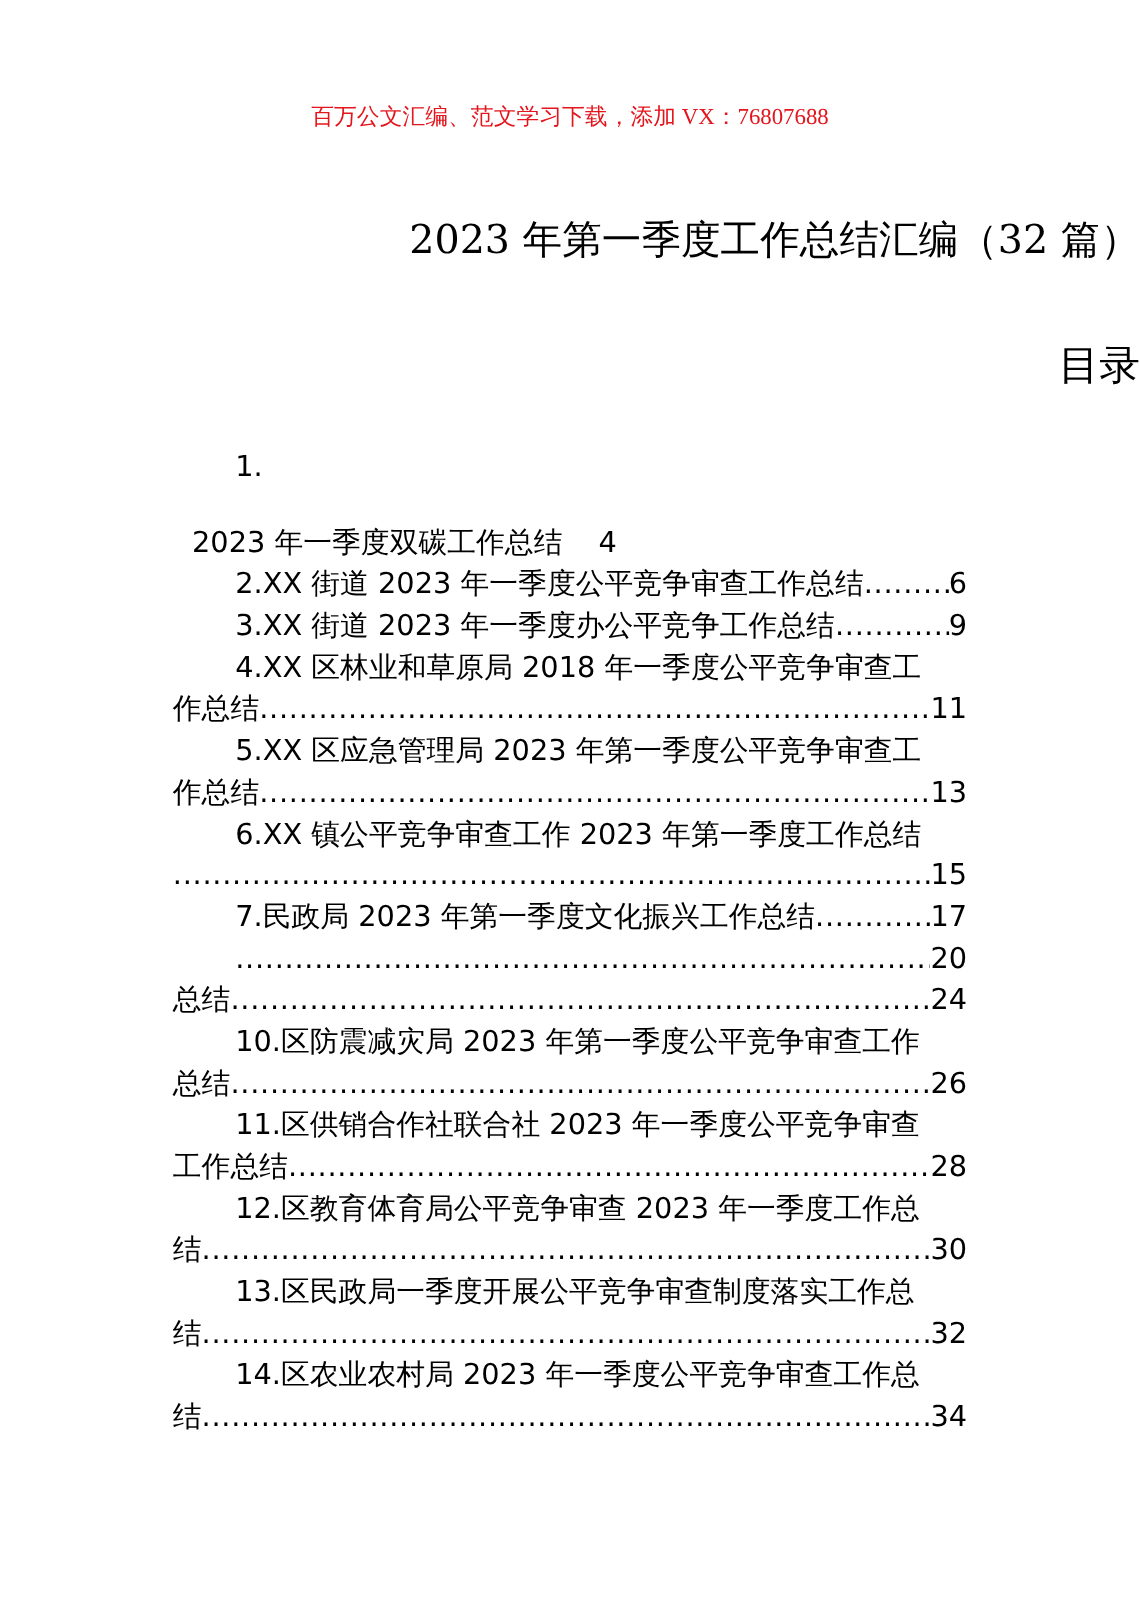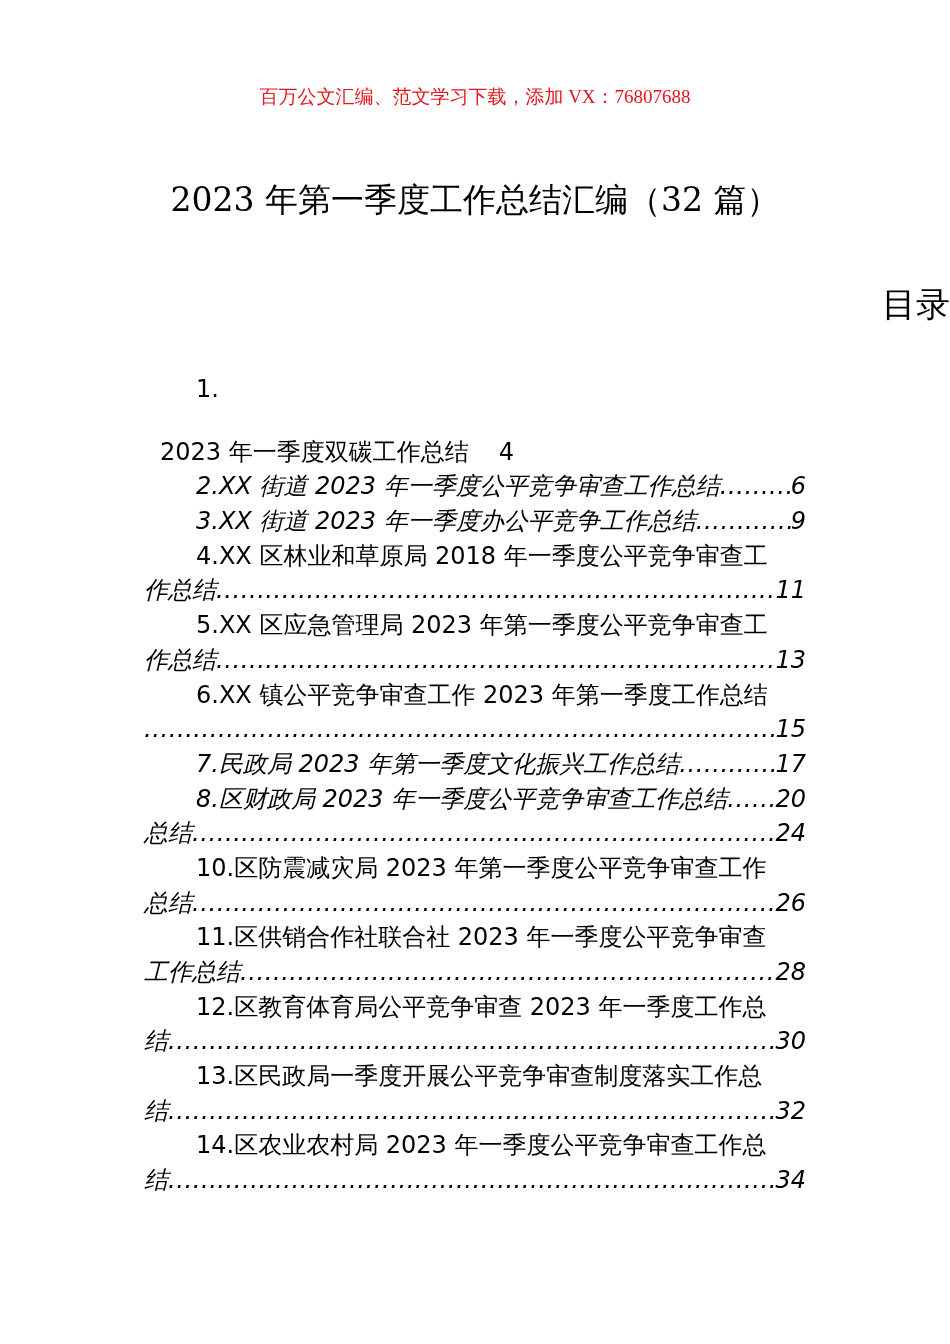--- a/index.html
+++ b/index.html
@@ -24,21 +24,21 @@
       color: #e3161d;
       font-size: 19px;
       font-family: Liberation Serif, serif;
       letter-spacing: 0px;
     }
     .doc-title {
       position: absolute;
       top: 178px;
       left: 0;
       width: 950px;
-      text-align: center;
+      text-align: right;
       font-family: "DejaVu Serif", serif;
       font-size: 33px;
       letter-spacing: 0px;
     }
     .toc-heading {
       position: absolute;
       top: 282px;
       left: 0;
       width: 950px;
       text-align: right;
@@ -57,21 +57,20 @@
       font-size: 24px;
       white-space: nowrap;
       position: relative;
     }
     .indent { padding-left: 52px; }
     .first-num { padding-left: 52px; }
     .first-body { padding-left: 16px; margin-top: 28px; }
     .leader-line {
       display: flex;
       align-items: flex-start;
-      font-style: italic;
     }
     .leader-line .txt { flex: 0 0 auto; }
     .leader-line .dots {
       flex: 1 1 auto;
       overflow: hidden;
       white-space: nowrap;
       letter-spacing: 0.6px;
     }
     .leader-line .dots::before {
       content: "....................................................................................................................................................................";
@@ -133,21 +132,20 @@
     </div>
   </div>
 
   <div class="line indent leader-line">
     <span class="txt">7.民政局 2023 年第一季度文化振兴工作总结</span>
     <span class="dots"></span>
     <span class="pg">17</span>
   </div>
 
   <div class="line indent leader-line">
-    <span class="txt">8.区财政局 2023 年一季度公平竞争审查工作总结</span>
     <span class="dots"></span>
     <span class="pg">20</span>
   </div>
 
   <div>
     <div class="line leader-line">
       <span class="txt">总结</span>
       <span class="dots"></span>
       <span class="pg">24</span>
     </div>

